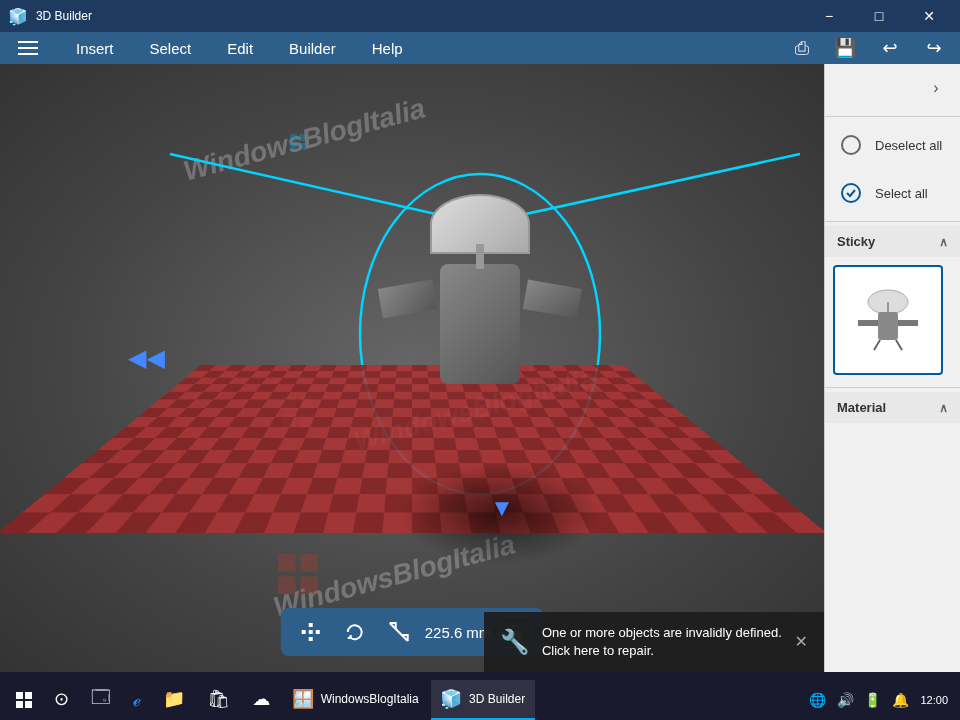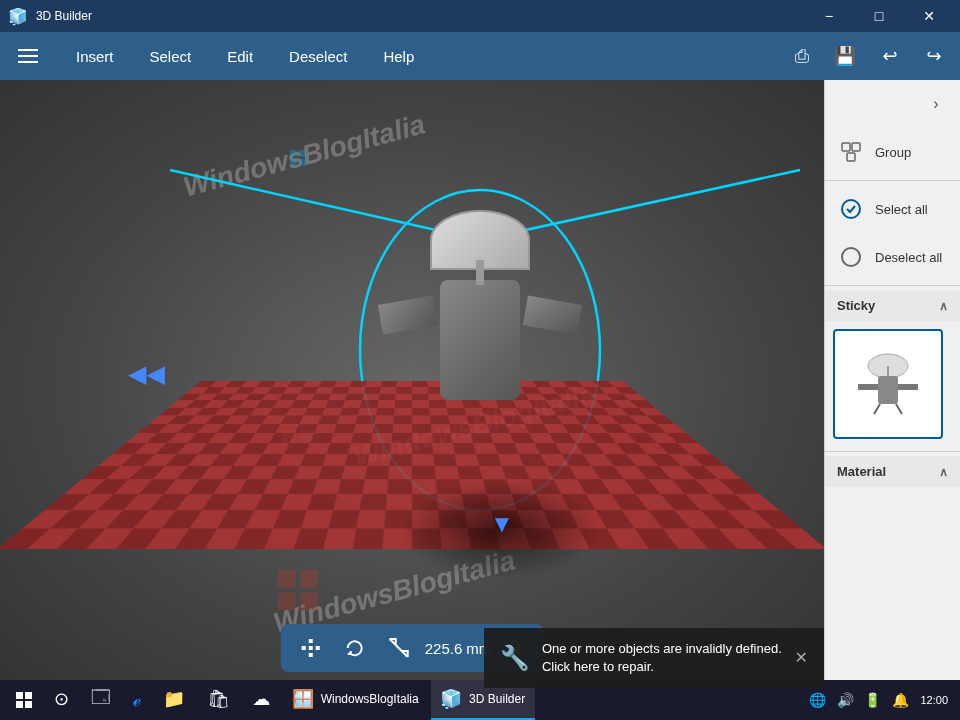--- a/index.html
+++ b/index.html
@@ -35,21 +35,21 @@
       color: white;
       font-size: 14px;
       cursor: pointer;
       background: transparent;
       border: none;
     }
 
     
     .menu-bar {
       width: 100%;
-      height: 48px;
+      height: 32px;
       background: #2d5f8a;
       display: flex;
       align-items: center;
       padding: 0 8px;
       gap: 4px;
     }
     .menu-hamburger {
       width: 40px;
       height: 40px;
       display: flex;
@@ -462,21 +462,21 @@
 
 <div class="menu-bar">
   <div class="menu-hamburger">
     <div class="hamburger-line"></div>
     <div class="hamburger-line"></div>
     <div class="hamburger-line"></div>
   </div>
   <div class="menu-item">Insert</div>
   <div class="menu-item">Select</div>
   <div class="menu-item">Edit</div>
-  <div class="menu-item">Deselect</div>
+  <div class="menu-item">Builder</div>
   <div class="menu-item">Help</div>
   <div class="menu-right">
     <button class="toolbar-btn" title="Screenshot">⎙</button>
     <button class="toolbar-btn" title="Save">💾</button>
     <button class="toolbar-btn" title="Undo">↩</button>
     <button class="toolbar-btn" title="Redo">↪</button>
   </div>
 </div>
 
 <div class="main-content" style="height: 608px; position: relative;">
@@ -571,51 +571,41 @@
     <div class="notification">
       <span class="notif-icon">🔧</span>
       <span class="notif-text">One or more objects are invalidly defined. Click here to repair.</span>
       <span class="notif-close">✕</span>
     </div>
   </div>
 
   <div class="right-panel">
     <div class="panel-arrow">›</div>
 
+
+
+    <div class="panel-divider"></div>
+
     <div class="panel-item">
       <div class="panel-icon">
-        <svg width="24" height="24" viewBox="0 0 24 24" fill="none" stroke="#666" stroke-width="1.5">
-          <rect x="3" y="3" width="8" height="8" rx="1"></rect>
-          <rect x="13" y="3" width="8" height="8" rx="1"></rect>
-          <rect x="8" y="13" width="8" height="8" rx="1"></rect>
+        <svg width="24" height="24" viewBox="0 0 24 24" fill="none" stroke="#666" stroke-width="2">
+          <circle cx="12" cy="12" r="9"></circle>
         </svg>
       </div>
-      <span>Group</span>
-    </div>
-
-
-    <div class="panel-divider"></div>
+      <span>Deselect all</span>
+    </div>
 
     <div class="panel-item">
       <div class="panel-icon">
         <svg width="24" height="24" viewBox="0 0 24 24" fill="none" stroke="#005a9e" stroke-width="2">
           <circle cx="12" cy="12" r="9"></circle>
           <polyline points="8,12 11,15 16,9"></polyline>
         </svg>
       </div>
       <span>Select all</span>
-    </div>
-
-    <div class="panel-item">
-      <div class="panel-icon">
-        <svg width="24" height="24" viewBox="0 0 24 24" fill="none" stroke="#666" stroke-width="2">
-          <circle cx="12" cy="12" r="9"></circle>
-        </svg>
-      </div>
-      <span>Deselect all</span>
     </div>
 
 
     <div class="panel-divider"></div>
 
     <div class="section-header">
       <span>Sticky</span>
       <span class="section-chevron">∧</span>
     </div>
     <div class="items-grid">

